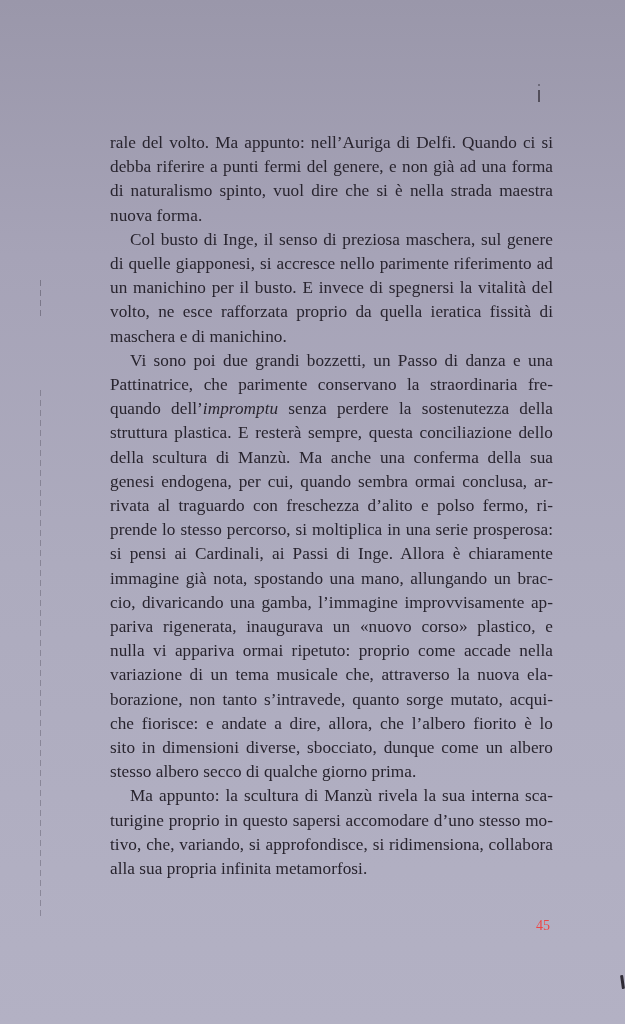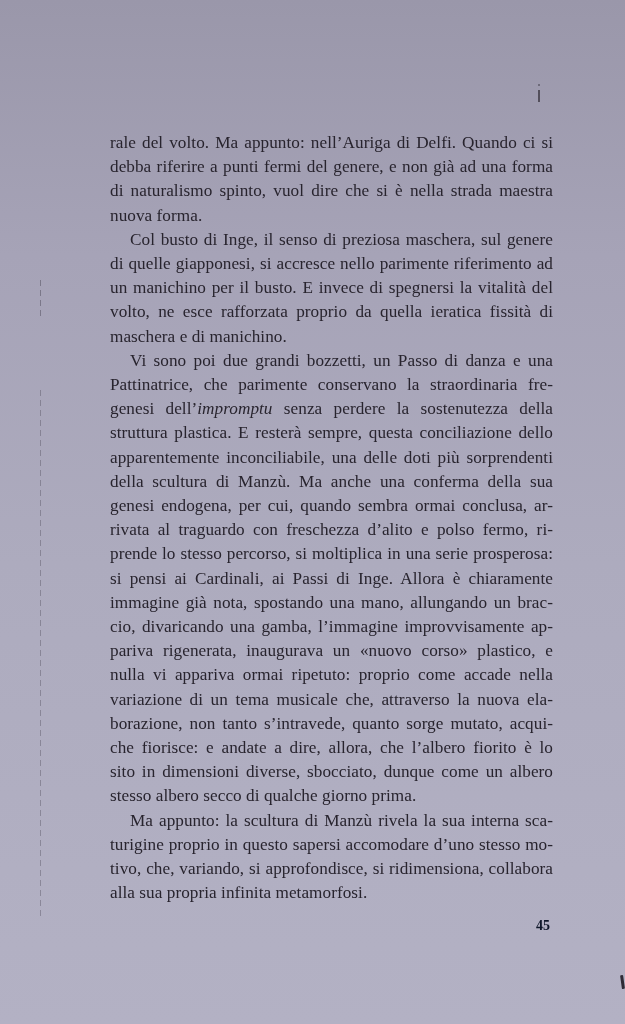--- a/index.html
+++ b/index.html
@@ -83,22 +83,21 @@
   .para.indent .ln.first {
     text-indent: 20px;
   }
   em {
   }
   .page-number {
     position: absolute;
     left: 536px;
     top: 918px;
     font-size: 14px;
-    color: #0f172a;
-    font-weight: bold;
+    color: #ef4444;
   }
 </style>
 </head>
 <body>
 
 <div class="page">
 
   <div class="top-mark"></div>
   <div class="binding-line a"></div>
   <div class="binding-line b"></div>
@@ -117,23 +116,22 @@
       <span class="ln first">Col busto di Inge, il senso di preziosa maschera, sul genere</span>
       <span class="ln">di quelle giapponesi, si accresce nello parimente riferimento ad</span>
       <span class="ln">un manichino per il busto. E invece di spegnersi la vitalità del</span>
       <span class="ln">volto, ne esce rafforzata proprio da quella ieratica fissità di</span>
       <span class="ln last">maschera e di manichino.</span>
     </p>
 
     <p class="para indent">
       <span class="ln first">Vi sono poi due grandi bozzetti, un Passo di danza e una</span>
       <span class="ln">Pattinatrice, che parimente conservano la straordinaria fre-</span>
-      <span class="ln"><span>genesi dell’</span><em>impromptu</em><span> senza perdere la sostenutezza della</span></span>
+      <span class="ln"><span>quando dell’</span><em>impromptu</em><span> senza perdere la sostenutezza della</span></span>
       <span class="ln">struttura plastica. E resterà sempre, questa conciliazione dello</span>
-      <span class="ln">apparentemente inconciliabile, una delle doti più sorprendenti</span>
       <span class="ln">della scultura di Manzù. Ma anche una conferma della sua</span>
       <span class="ln">genesi endogena, per cui, quando sembra ormai conclusa, ar-</span>
       <span class="ln">rivata al traguardo con freschezza d’alito e polso fermo, ri-</span>
       <span class="ln">prende lo stesso percorso, si moltiplica in una serie prosperosa:</span>
       <span class="ln">si pensi ai Cardinali, ai Passi di Inge. Allora è chiaramente</span>
       <span class="ln">immagine già nota, spostando una mano, allungando un brac-</span>
       <span class="ln">cio, divaricando una gamba, l’immagine improvvisamente ap-</span>
       <span class="ln">pariva rigenerata, inaugurava un «nuovo corso» plastico, e</span>
       <span class="ln">nulla vi appariva ormai ripetuto: proprio come accade nella</span>
       <span class="ln">variazione di un tema musicale che, attraverso la nuova ela-</span>

